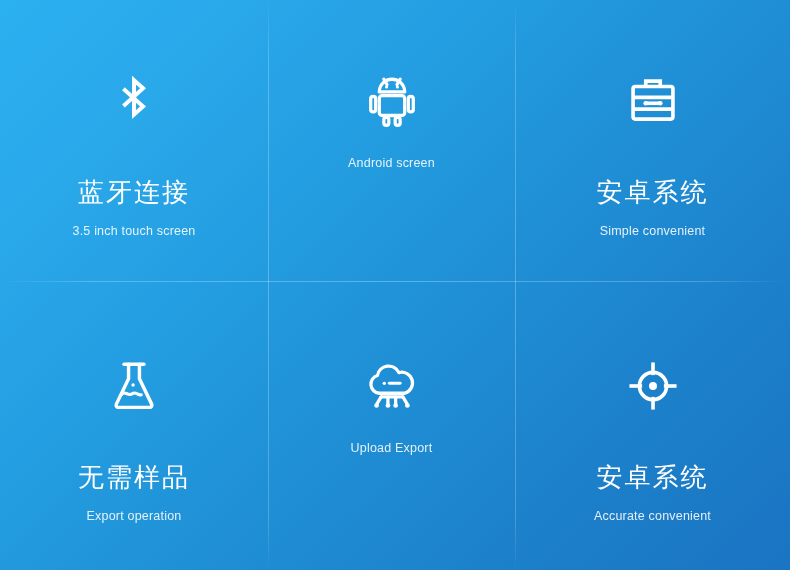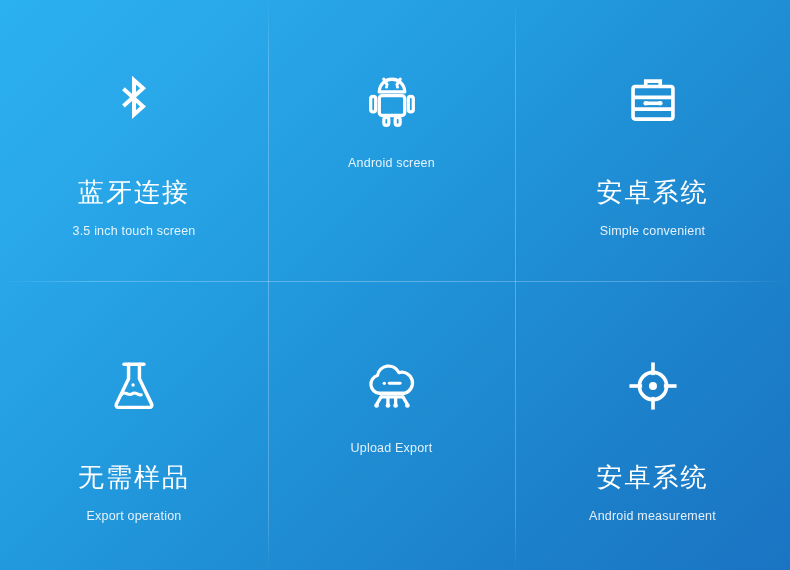--- a/index.html
+++ b/index.html
@@ -214,21 +214,21 @@
           <svg viewBox="0 0 64 64" fill="none" stroke="#ffffff" stroke-width="4" stroke-linecap="butt" stroke-linejoin="round">
             <circle cx="32" cy="32" r="15"></circle>
             <circle cx="32" cy="32" r="4.4" fill="#ffffff" stroke="none"></circle>
             <line x1="32" y1="6" x2="32" y2="20"></line>
             <line x1="32" y1="44" x2="32" y2="58"></line>
             <line x1="6" y1="32" x2="20" y2="32"></line>
             <line x1="44" y1="32" x2="58" y2="32"></line>
           </svg>
         </span>
         <div class="title">安卓系统</div>
-        <div class="subtitle">Android measurement</div>
+        <div class="subtitle">Accurate convenient</div>
       </div>
     </div>
 
   </div>
 
   <div class="vdiv" id="vdiv1"></div>
   <div class="vdiv" id="vdiv2"></div>
   <div class="hdiv"></div>
 
 </div>

